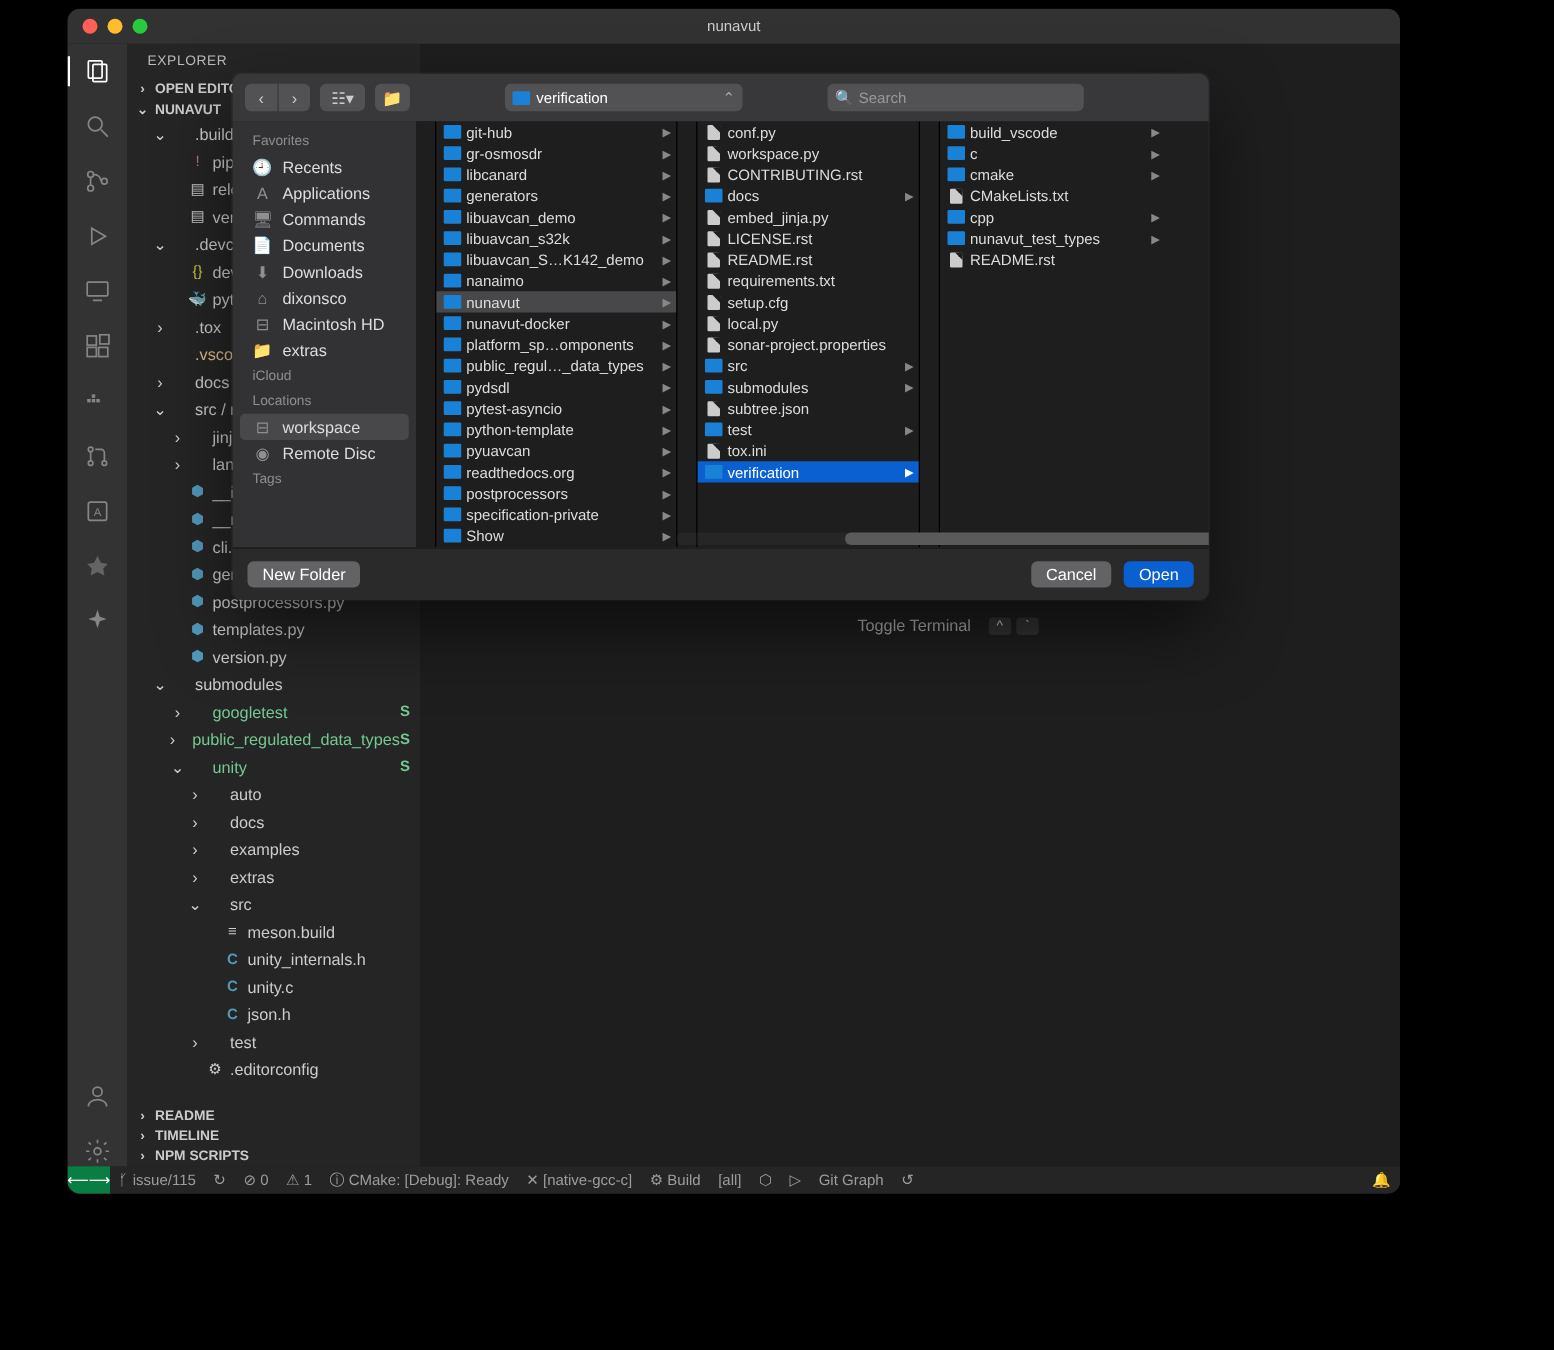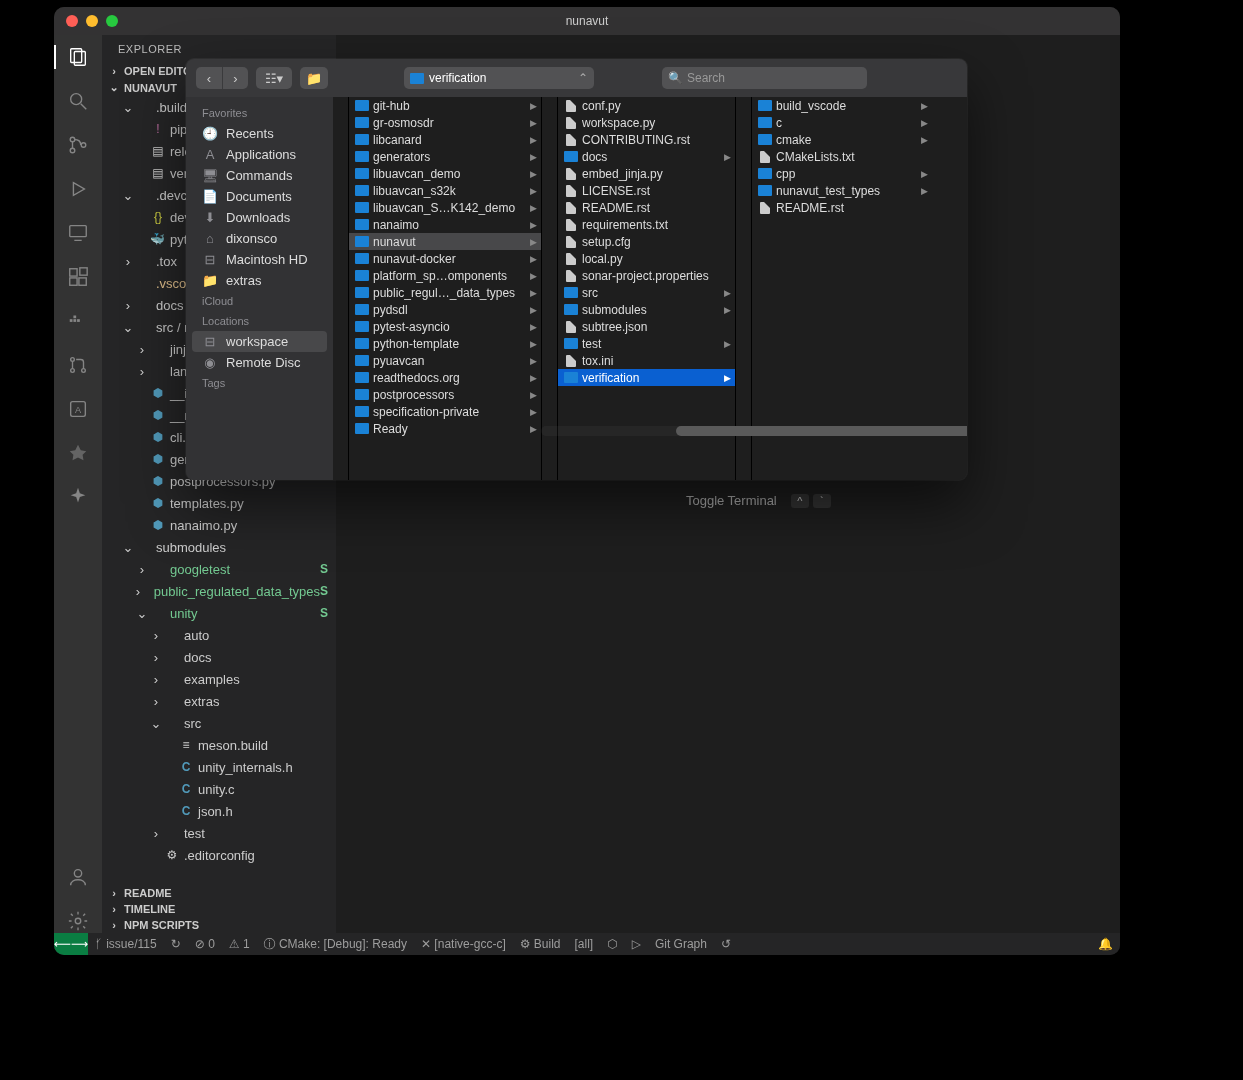--- a/index.html
+++ b/index.html
@@ -283,21 +283,21 @@
             <span>postprocessors.py</span>
           </div>
           <div class="node " style="padding-left: 32px;">
             <span class="chev"></span>
             <span class="fi py">⬢</span>
             <span>templates.py</span>
           </div>
           <div class="node " style="padding-left: 32px;">
             <span class="chev"></span>
             <span class="fi py">⬢</span>
-            <span>nanaimo.py</span>
+            <span>version.py</span>
           </div>
           <div class="node " style="padding-left: 18px;">
             <span class="chev">⌄</span>
             <span class="fi folder"></span>
             <span>submodules</span>
           </div>
           <div class="node untracked" style="padding-left: 32px;">
             <span class="chev">›</span>
             <span class="fi folder"></span>
             <span>googletest</span>
@@ -610,21 +610,21 @@
             <span>postprocessors</span>
             <span class="arr">▶</span>
           </div>
           <div class="frow">
             <span class="fic fold"></span>
             <span>specification-private</span>
             <span class="arr">▶</span>
           </div>
           <div class="frow">
             <span class="fic fold"></span>
-            <span>Ready</span>
+            <span>Show</span>
             <span class="arr">▶</span>
           </div>
         </div>
       <div style="width:16px;border-right:1px solid #000"></div>
       <div class="col" style="width:178px" id="col2">
           <div class="frow">
             <span class="fic file"></span>
             <span>conf.py</span>
           </div>
           <div class="frow">
@@ -732,13 +732,19 @@
             <span class="fic file"></span>
             <span>README.rst</span>
           </div>
         </div>
     </div>
   </div>
   <div class="hscroll">
       <div class="thumb"></div>
     </div>
 
+  <div class="finder-footer">
+    <div class="btn">New Folder</div>
+    <div style="flex:1"></div>
+    <div class="btn">Cancel</div>
+    <div class="btn default">Open</div>
+  </div>
 </div>
 
 </body></html>

